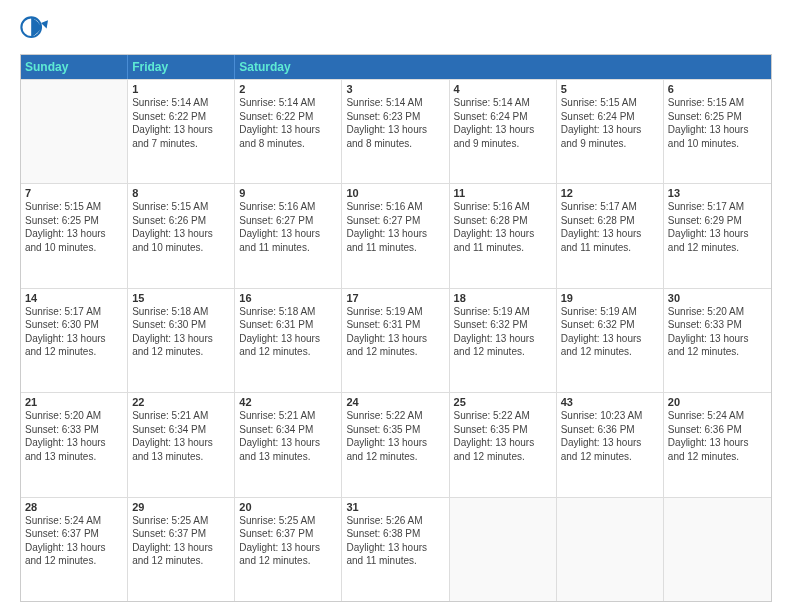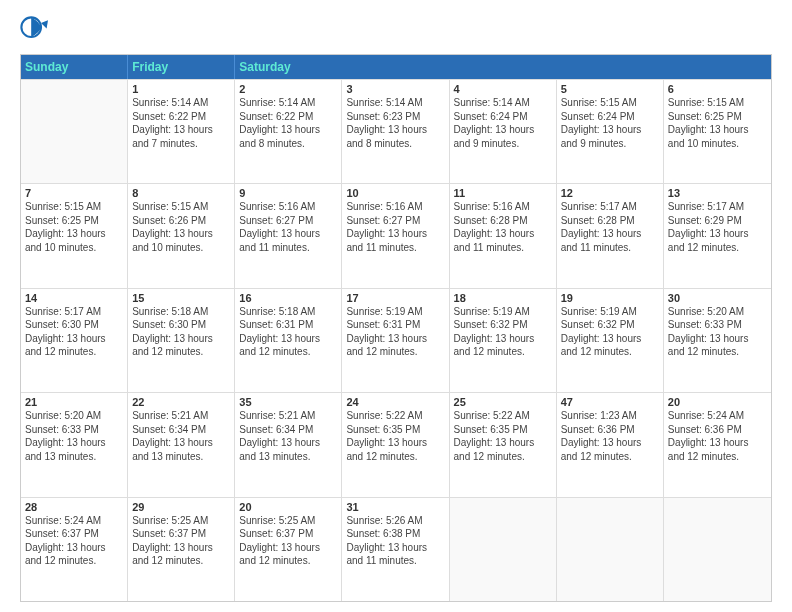--- a/index.html
+++ b/index.html
@@ -272,40 +272,40 @@
 Sunset: 6:33 PM
 Daylight: 13 hours and 13 minutes.</div>
           </div>
           <div class="cal-cell">
             <div class="day-num">22</div>
             <div class="day-info" style="white-space: pre-line;">Sunrise: 5:21 AM
 Sunset: 6:34 PM
 Daylight: 13 hours and 13 minutes.</div>
           </div>
           <div class="cal-cell">
-            <div class="day-num">35</div>
+            <div class="day-num">42</div>
             <div class="day-info" style="white-space: pre-line;">Sunrise: 5:21 AM
 Sunset: 6:34 PM
 Daylight: 13 hours and 13 minutes.</div>
           </div>
           <div class="cal-cell">
             <div class="day-num">24</div>
             <div class="day-info" style="white-space: pre-line;">Sunrise: 5:22 AM
 Sunset: 6:35 PM
 Daylight: 13 hours and 12 minutes.</div>
           </div>
           <div class="cal-cell">
             <div class="day-num">25</div>
             <div class="day-info" style="white-space: pre-line;">Sunrise: 5:22 AM
 Sunset: 6:35 PM
 Daylight: 13 hours and 12 minutes.</div>
           </div>
           <div class="cal-cell">
-            <div class="day-num">47</div>
-            <div class="day-info" style="white-space: pre-line;">Sunrise: 1:23 AM
+            <div class="day-num">43</div>
+            <div class="day-info" style="white-space: pre-line;">Sunrise: 10:23 AM
 Sunset: 6:36 PM
 Daylight: 13 hours and 12 minutes.</div>
           </div>
           <div class="cal-cell">
             <div class="day-num">20</div>
             <div class="day-info" style="white-space: pre-line;">Sunrise: 5:24 AM
 Sunset: 6:36 PM
 Daylight: 13 hours and 12 minutes.</div>
           </div>
         </div>

